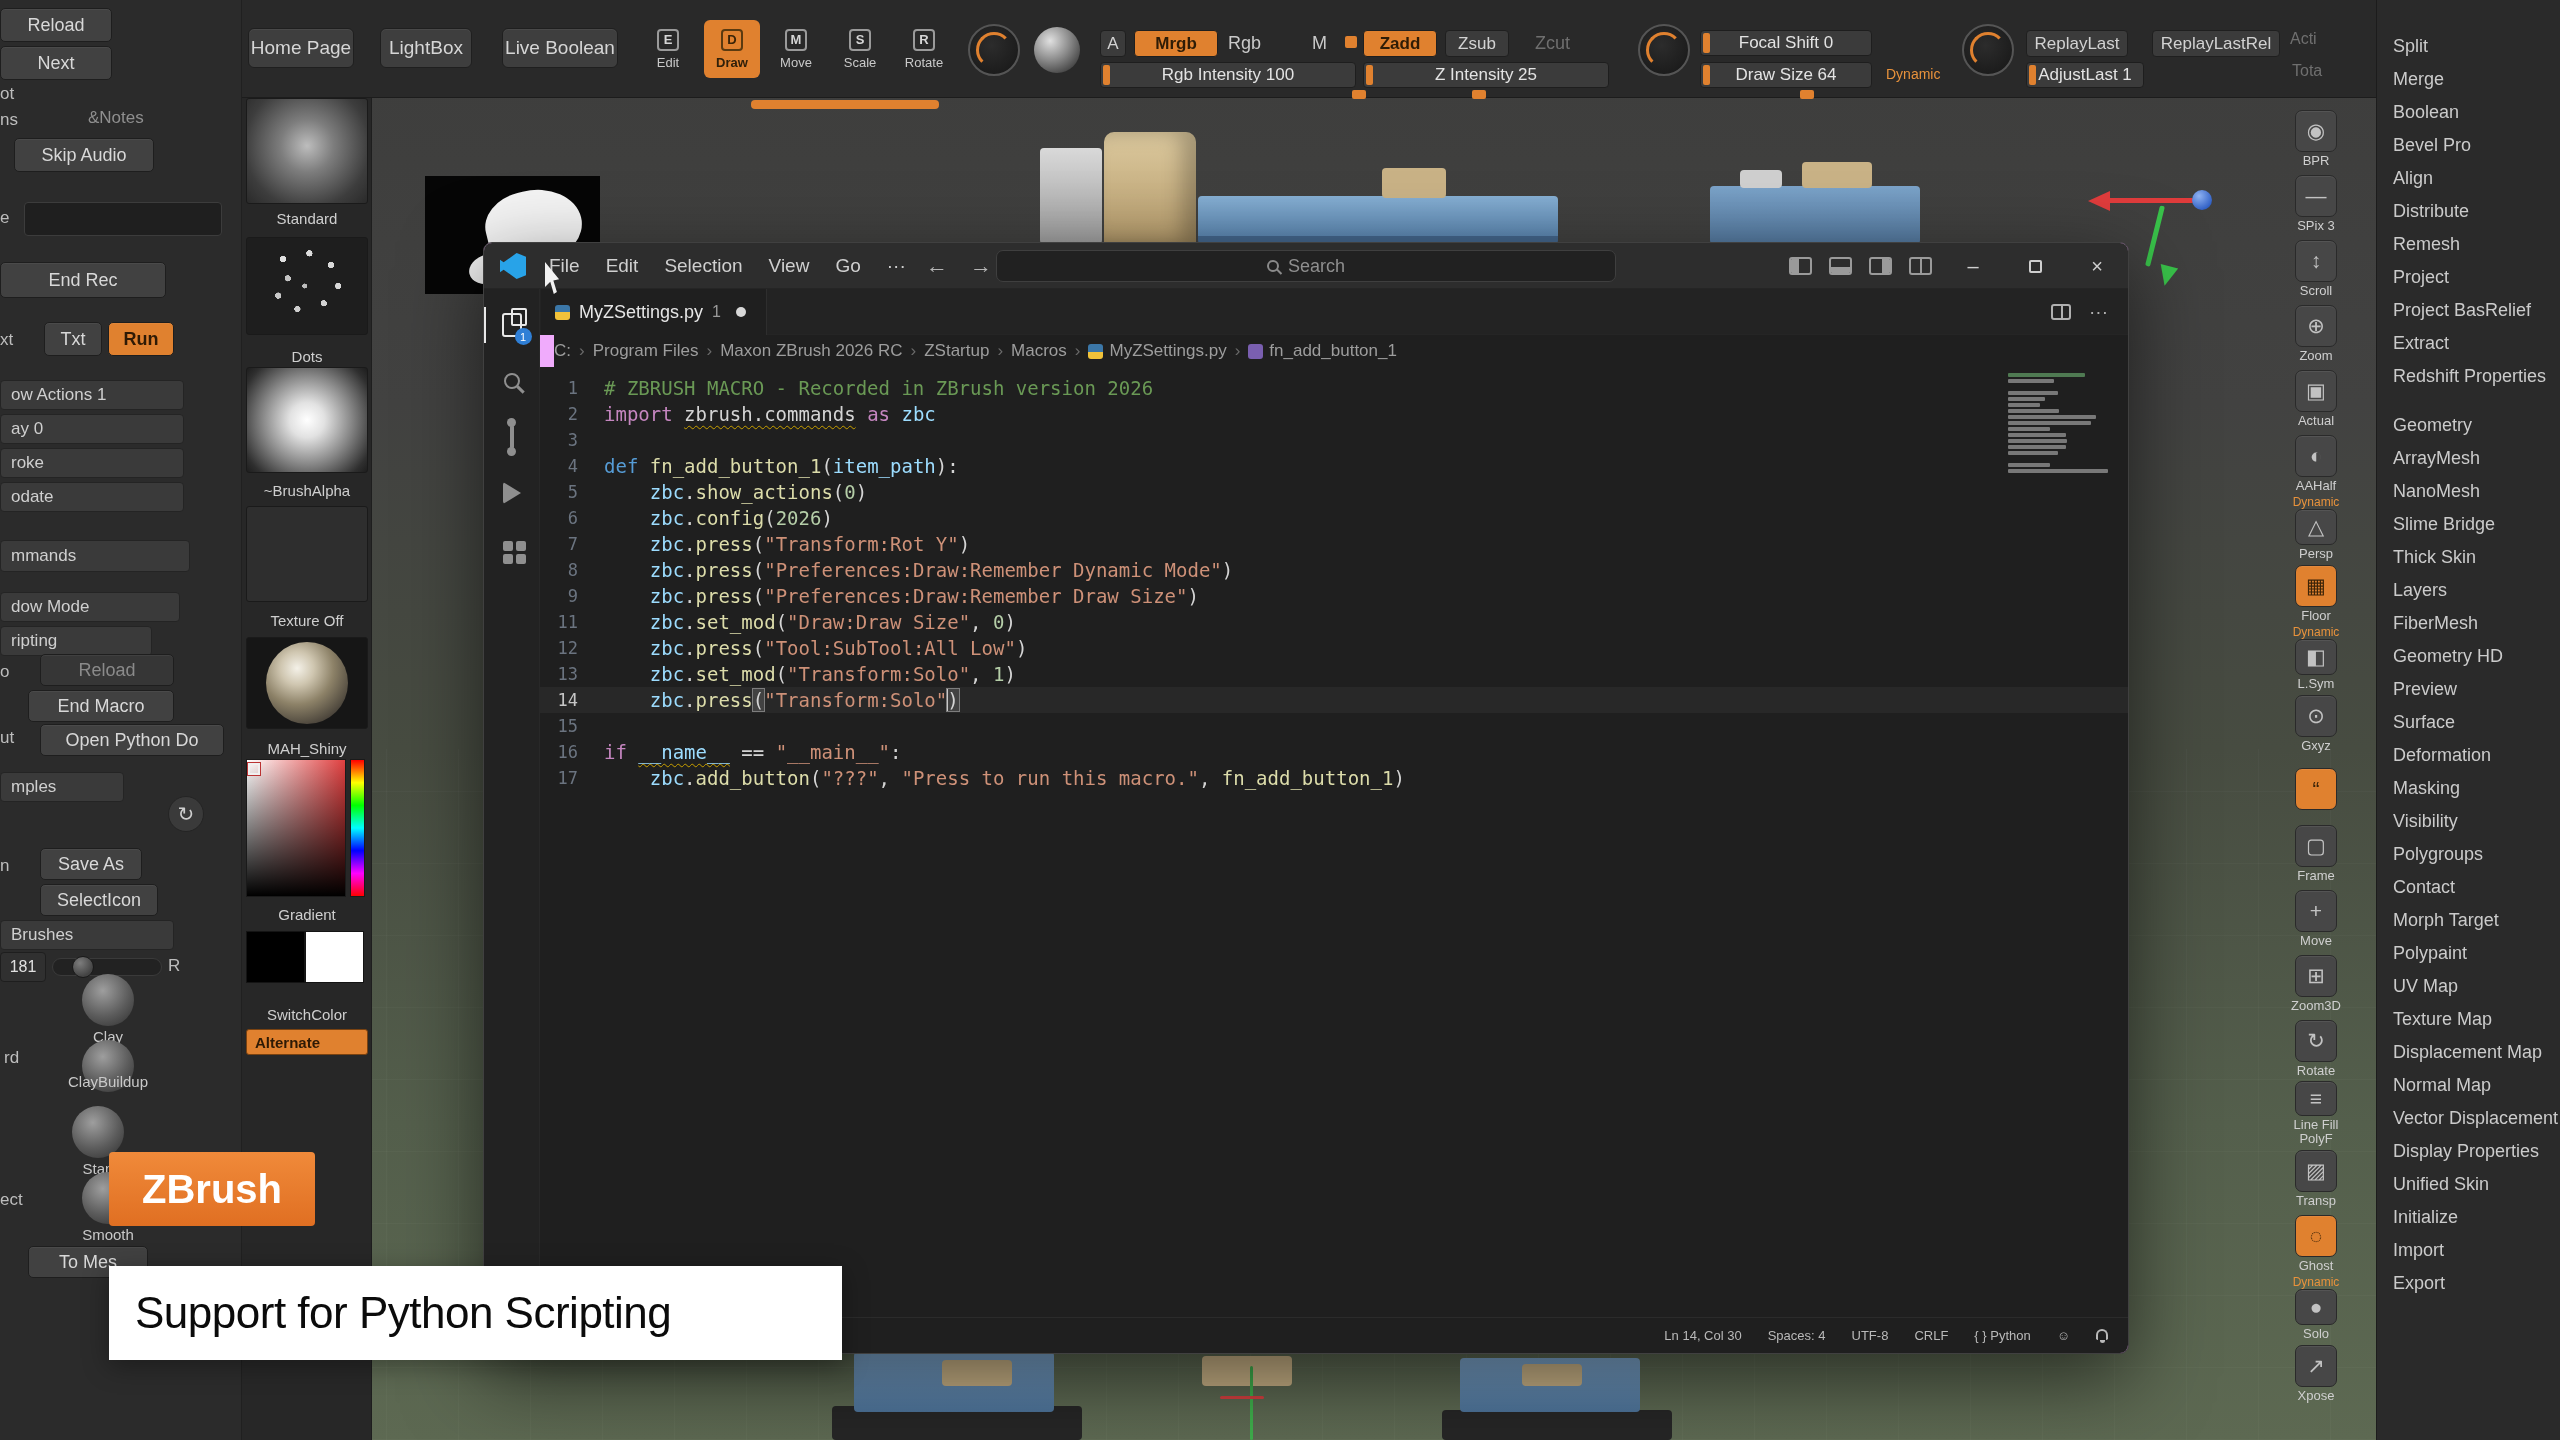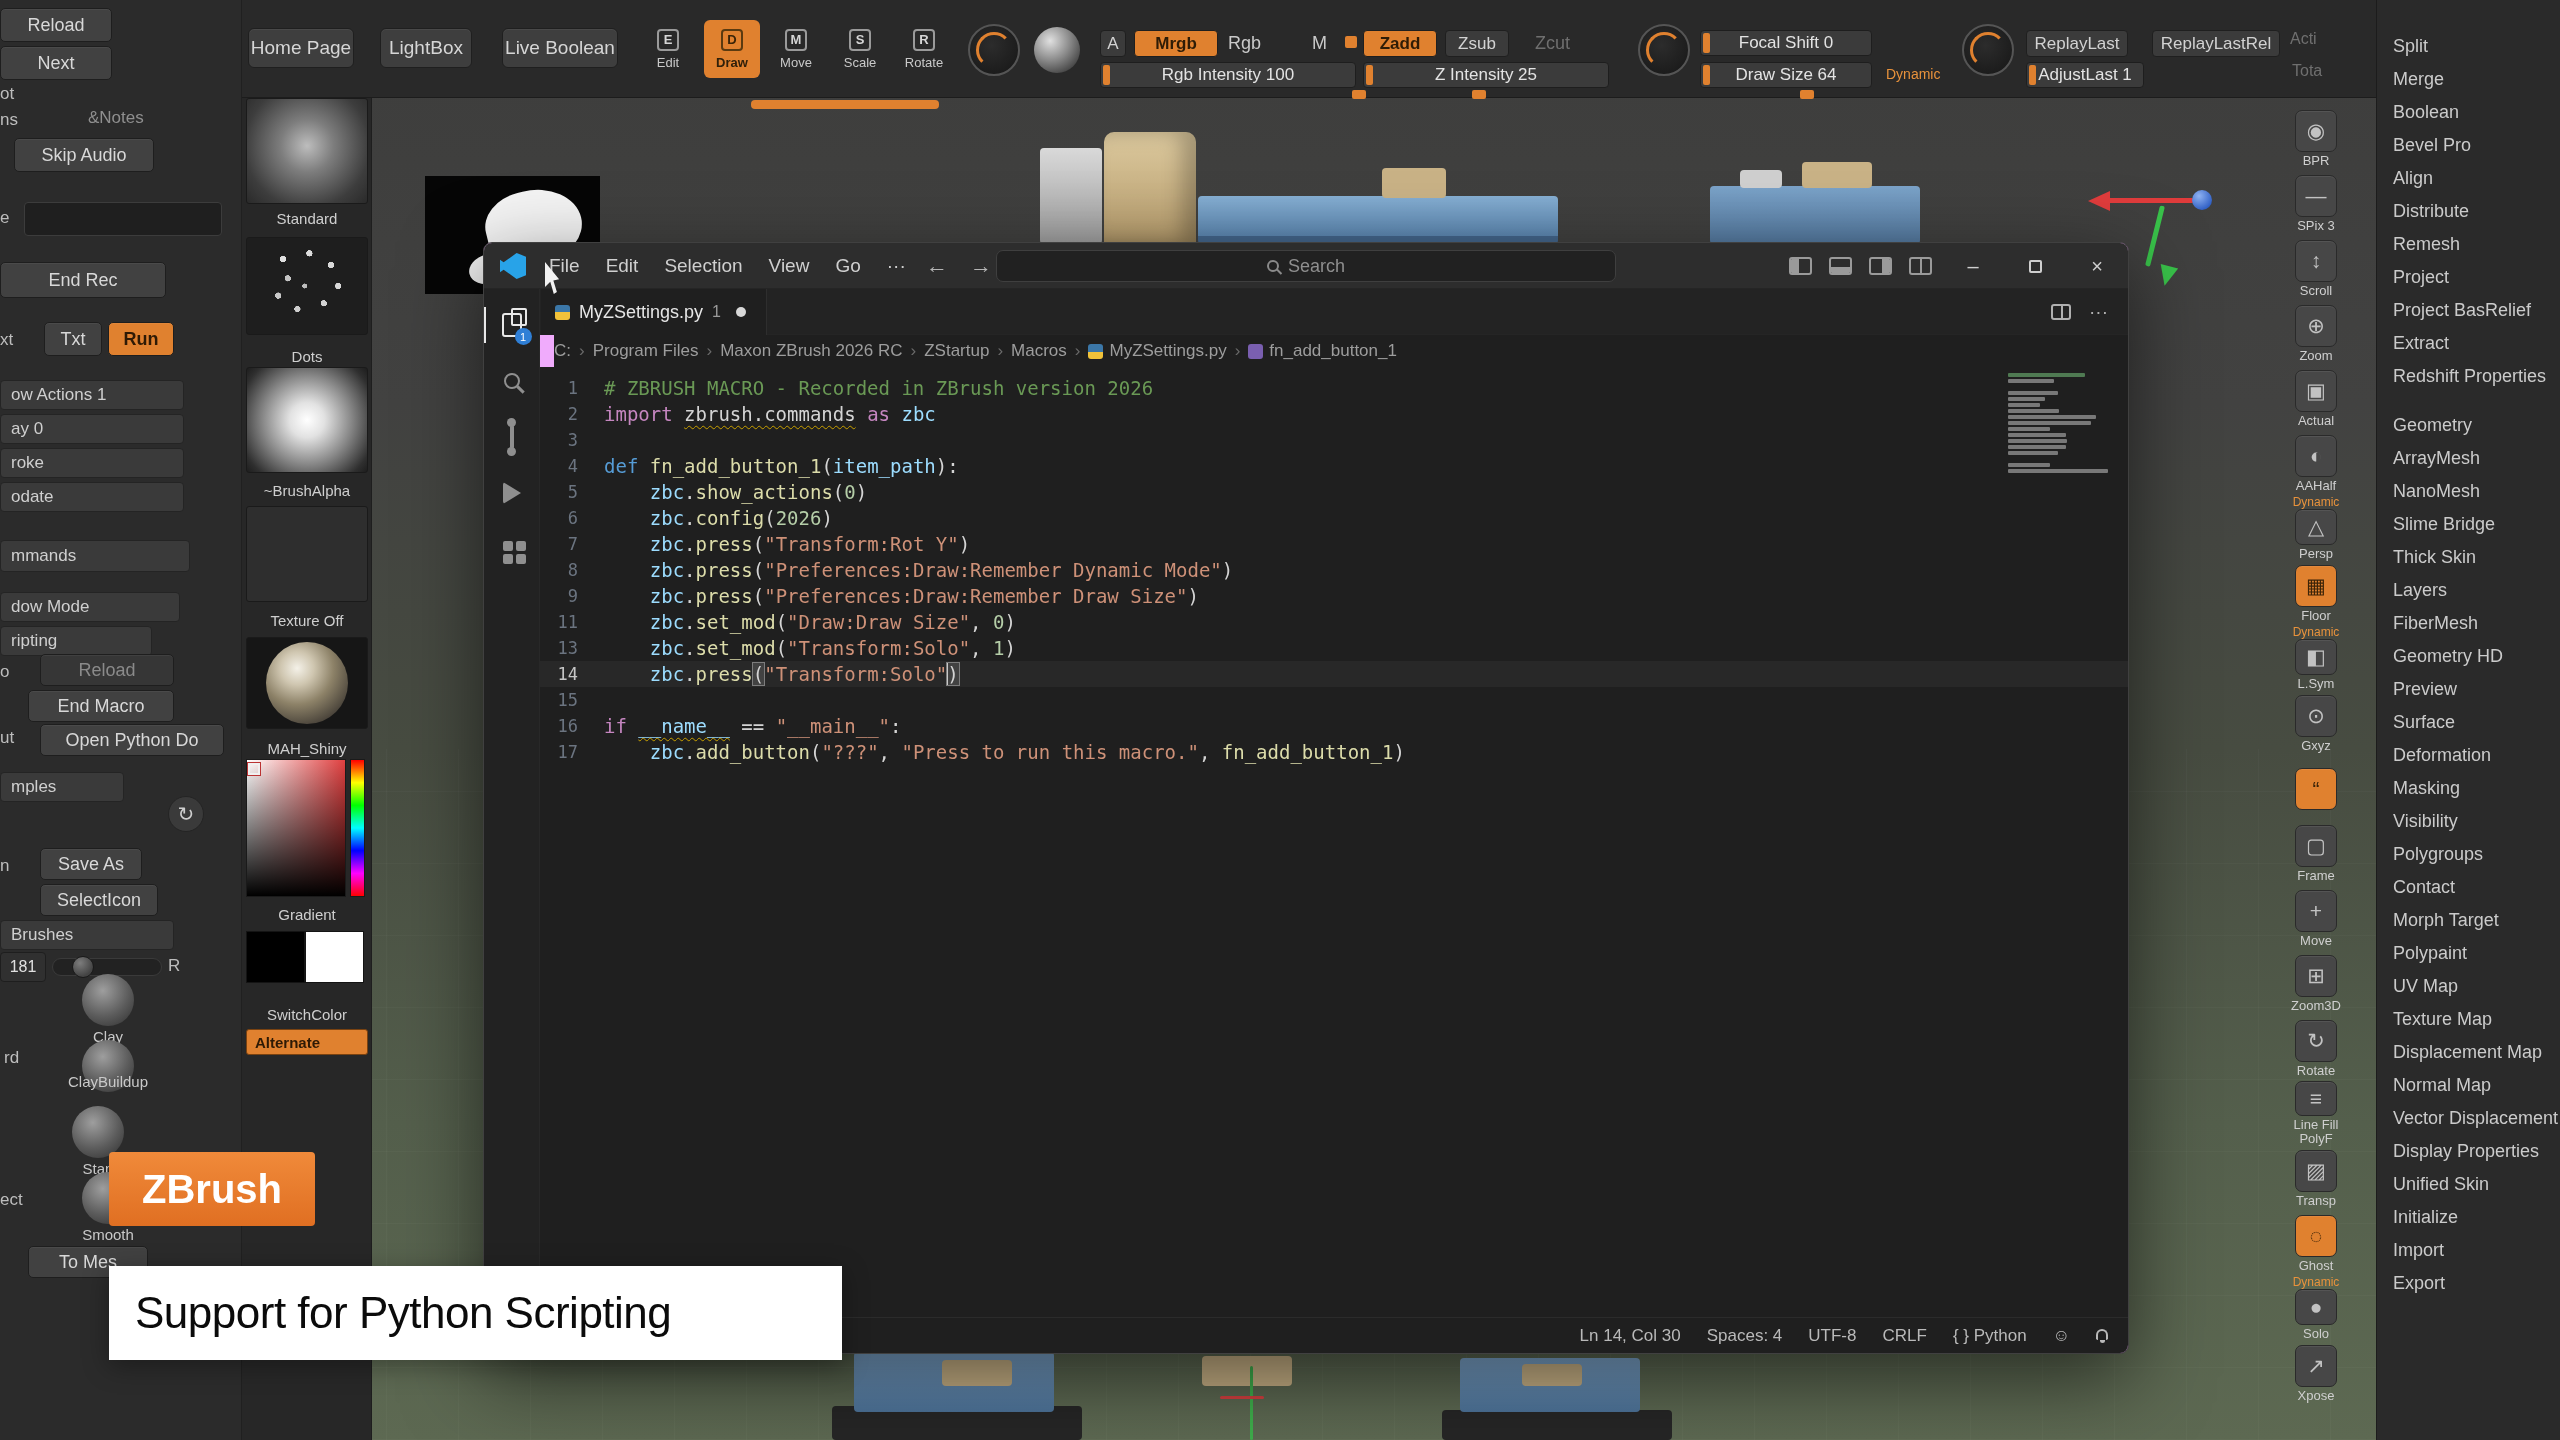--- a/index.html
+++ b/index.html
@@ -181,21 +181,21 @@
   .tk-v{color:#9cdcfe}.tk-s{color:#ce9178}.tk-n{color:#b5cea8}.tk-p{color:#d4d4d4}
   .tk-w{color:#d4d4d4;text-decoration:underline wavy #c8a000 1px;text-underline-offset:4px}
   .tk-x{color:#9cdcfe;text-decoration:underline wavy #c8a000 1px;text-underline-offset:4px}
   .tk-b{color:#d4d4d4;background:rgba(120,120,120,.32);box-shadow:0 0 0 1px #7d7d7d}
   .caret{display:inline-block;width:2px;height:22px;background:#eee;vertical-align:text-bottom;margin:0 -1px}
   #minimap{position:absolute;right:16px;top:130px;width:104px;z-index:11}
   .mm-row{height:4px;margin-bottom:2px;background:#787878;border-radius:1px}
 
   .status-bar{position:absolute;left:0;bottom:0;right:0;height:36px;background:#1f1f1f;border-top:1px solid #2b2b2b;
     display:flex;align-items:center;justify-content:flex-end;gap:26px;padding-right:20px}
-  .st-item{color:#b9b9b9;font-size:17px;display:flex;align-items:center}
+  .st-item{color:#b9b9b9;font-size:13px;display:flex;align-items:center}
   .bell{flex-direction:column;gap:0}
   .bell-dome{width:12px;height:11px;border:2px solid #b9b9b9;border-bottom:none;border-radius:7px 7px 2px 2px}
   .bell-dot{width:5px;height:3px;background:#b9b9b9;border-radius:0 0 3px 3px}
 
   
   #right-shelf{position:absolute;right:196px;top:106px;width:96px;z-index:25;display:flex;flex-direction:column;align-items:center}
   .shelf-item{height:65px;width:96px;display:flex;flex-direction:column;align-items:center;justify-content:center}
   .shelf-tag{font-size:12px;color:#e8923c;line-height:13px}
   .shelf-tile{width:42px;height:42px;background:#474747;border:1px solid #2a2a2a;border-radius:7px;color:#c2c2c2;
     font-size:21px;display:flex;align-items:center;justify-content:center;box-shadow:inset 0 1px 0 rgba(255,255,255,.07)}
@@ -517,20 +517,24 @@
       </div>
       <div class="code-line">
         <span class="ln">9</span>
         <span class="lt"><span class="tk-p">    </span><span class="tk-v">zbc</span><span class="tk-p">.</span><span class="tk-f">press</span><span class="tk-p">(</span><span class="tk-s">"Preferences:Draw:Remember Draw Size"</span><span class="tk-p">)</span></span>
       </div>
       <div class="code-line">
         <span class="ln">11</span>
         <span class="lt"><span class="tk-p">    </span><span class="tk-v">zbc</span><span class="tk-p">.</span><span class="tk-f">set_mod</span><span class="tk-p">(</span><span class="tk-s">"Draw:Draw Size"</span><span class="tk-p">, </span><span class="tk-n">0</span><span class="tk-p">)</span></span>
       </div>
       <div class="code-line">
+        <span class="ln">12</span>
+        <span class="lt"><span class="tk-p">    </span><span class="tk-v">zbc</span><span class="tk-p">.</span><span class="tk-f">press</span><span class="tk-p">(</span><span class="tk-s">"Tool:SubTool:All Low"</span><span class="tk-p">)</span></span>
+      </div>
+      <div class="code-line">
         <span class="ln">13</span>
         <span class="lt"><span class="tk-p">    </span><span class="tk-v">zbc</span><span class="tk-p">.</span><span class="tk-f">set_mod</span><span class="tk-p">(</span><span class="tk-s">"Transform:Solo"</span><span class="tk-p">, </span><span class="tk-n">1</span><span class="tk-p">)</span></span>
       </div>
       <div class="code-line current">
         <span class="ln">14</span>
         <span class="lt"><span class="tk-p">    </span><span class="tk-v">zbc</span><span class="tk-p">.</span><span class="tk-f">press</span><span class="tk-b">(</span><span class="tk-s">"Transform:Solo"</span><span class="caret"></span><span class="tk-b">)</span></span>
       </div>
       <div class="code-line">
         <span class="ln">15</span>
         <span class="lt"></span>

